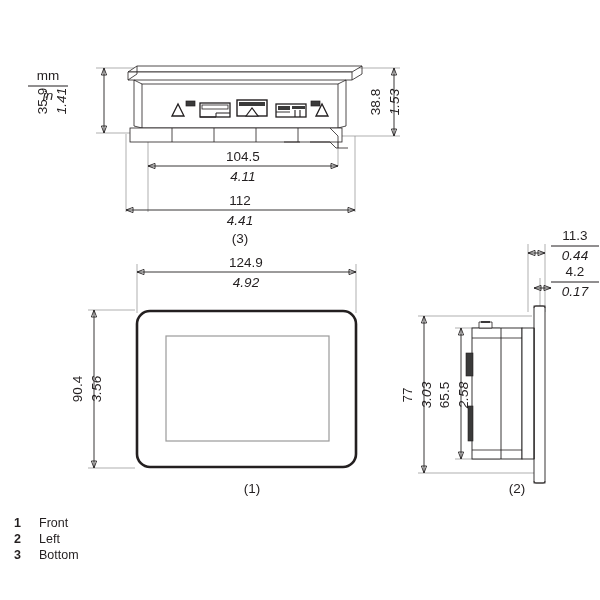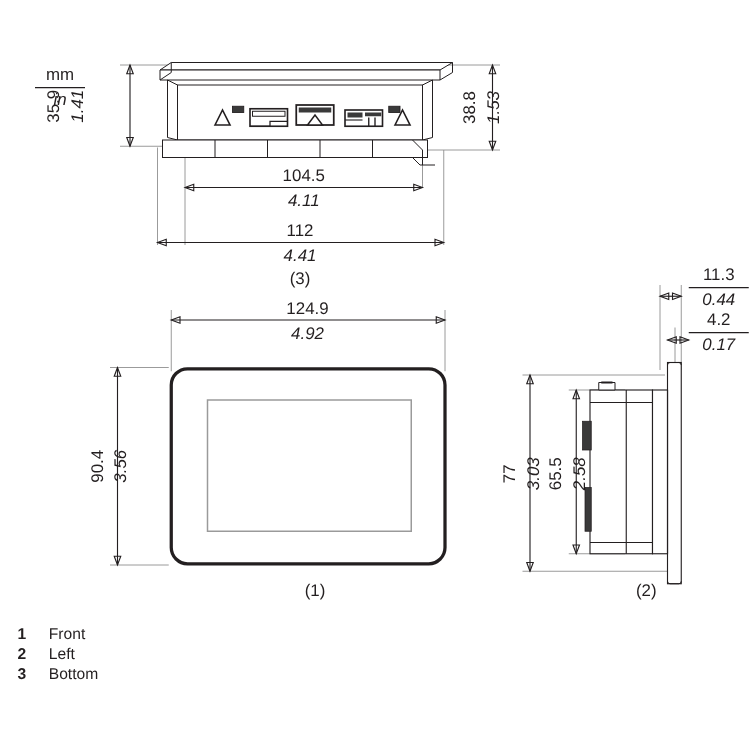--- a/index.html
+++ b/index.html
@@ -11,21 +11,21 @@
     width: 600px;
     height: 600px;
     font-family: "Liberation Sans", sans-serif;
     color: #231f20;
     overflow: hidden;
     position: relative;
   }
   #drawing-root {
     position: absolute;
     left: 0;
-    top: 0;
+    top: 16px;
     width: 600px;
     height: 544px;
   }
   svg { display: block; }
   .dim-text {
     font-family: "Liberation Sans", sans-serif;
     font-size: 13.5px;
     fill: #231f20;
   }
   .dim-text-in {

